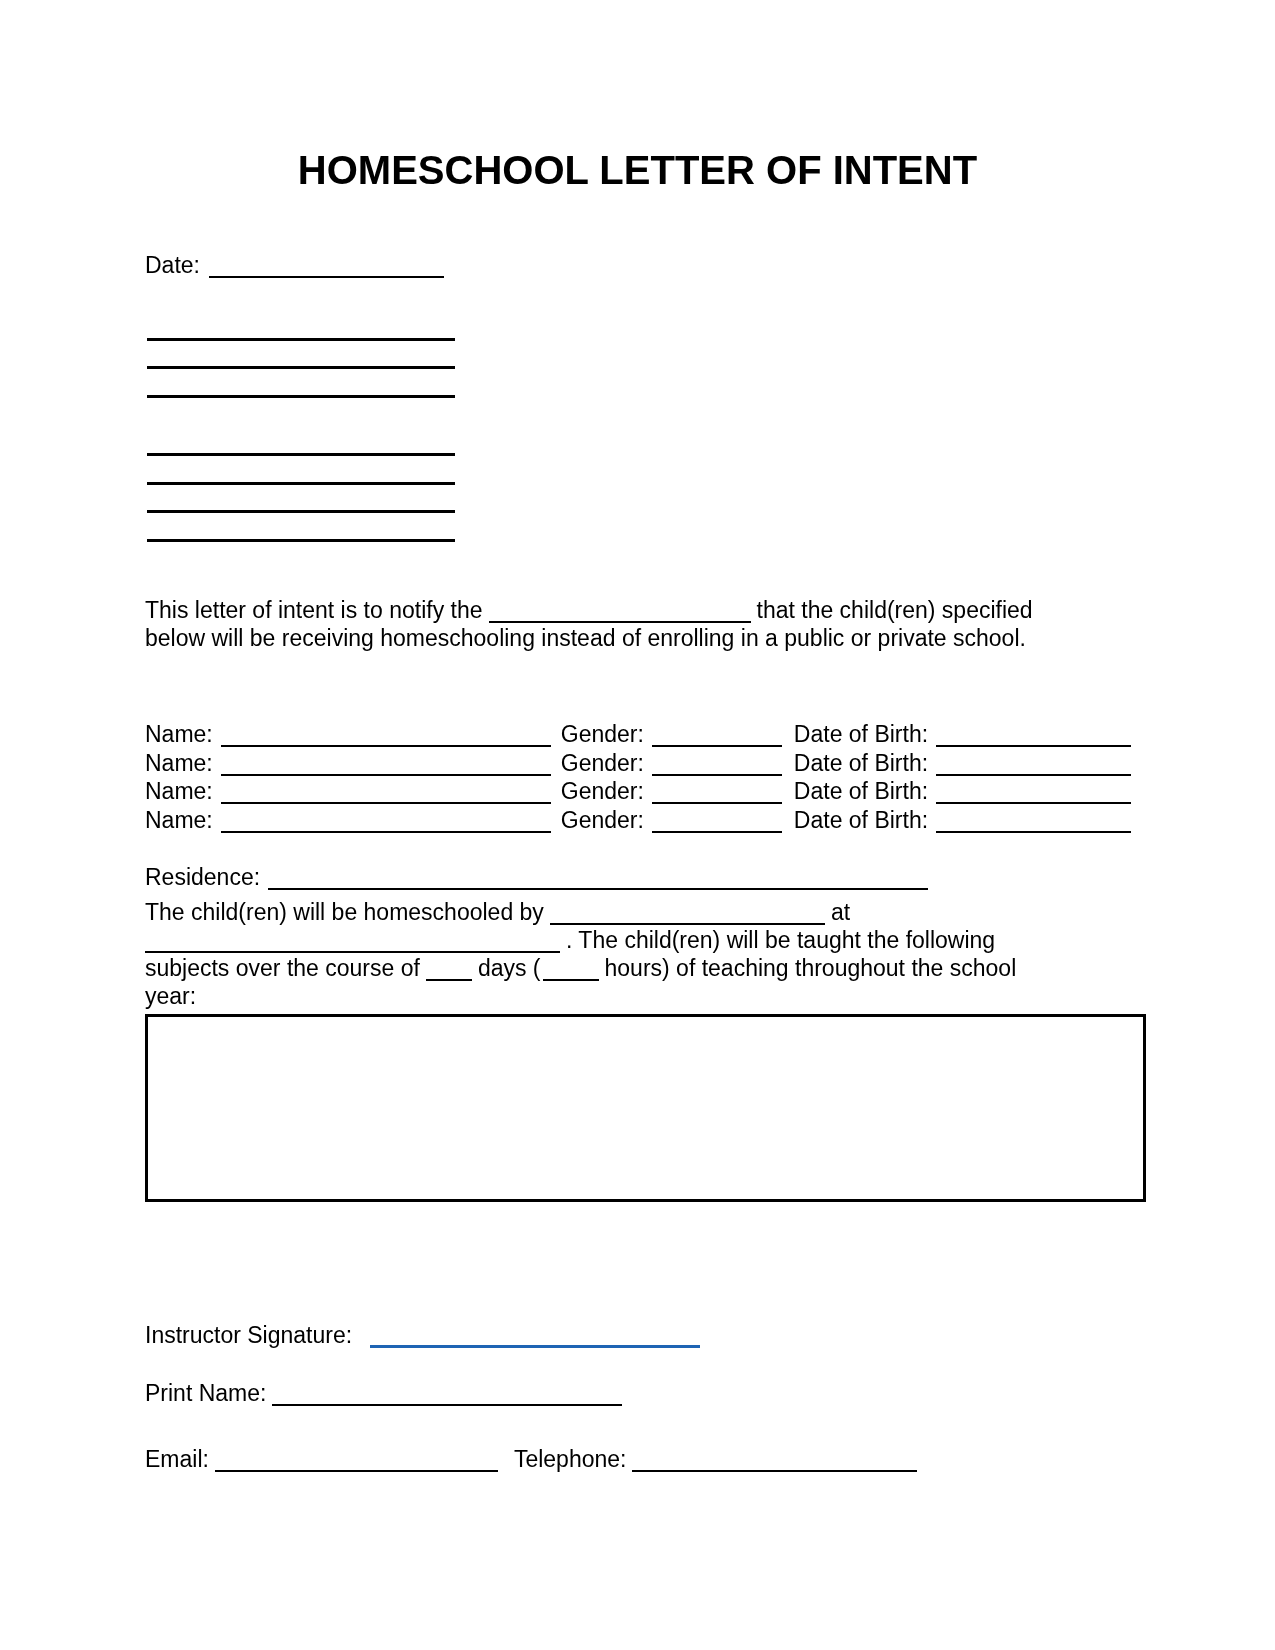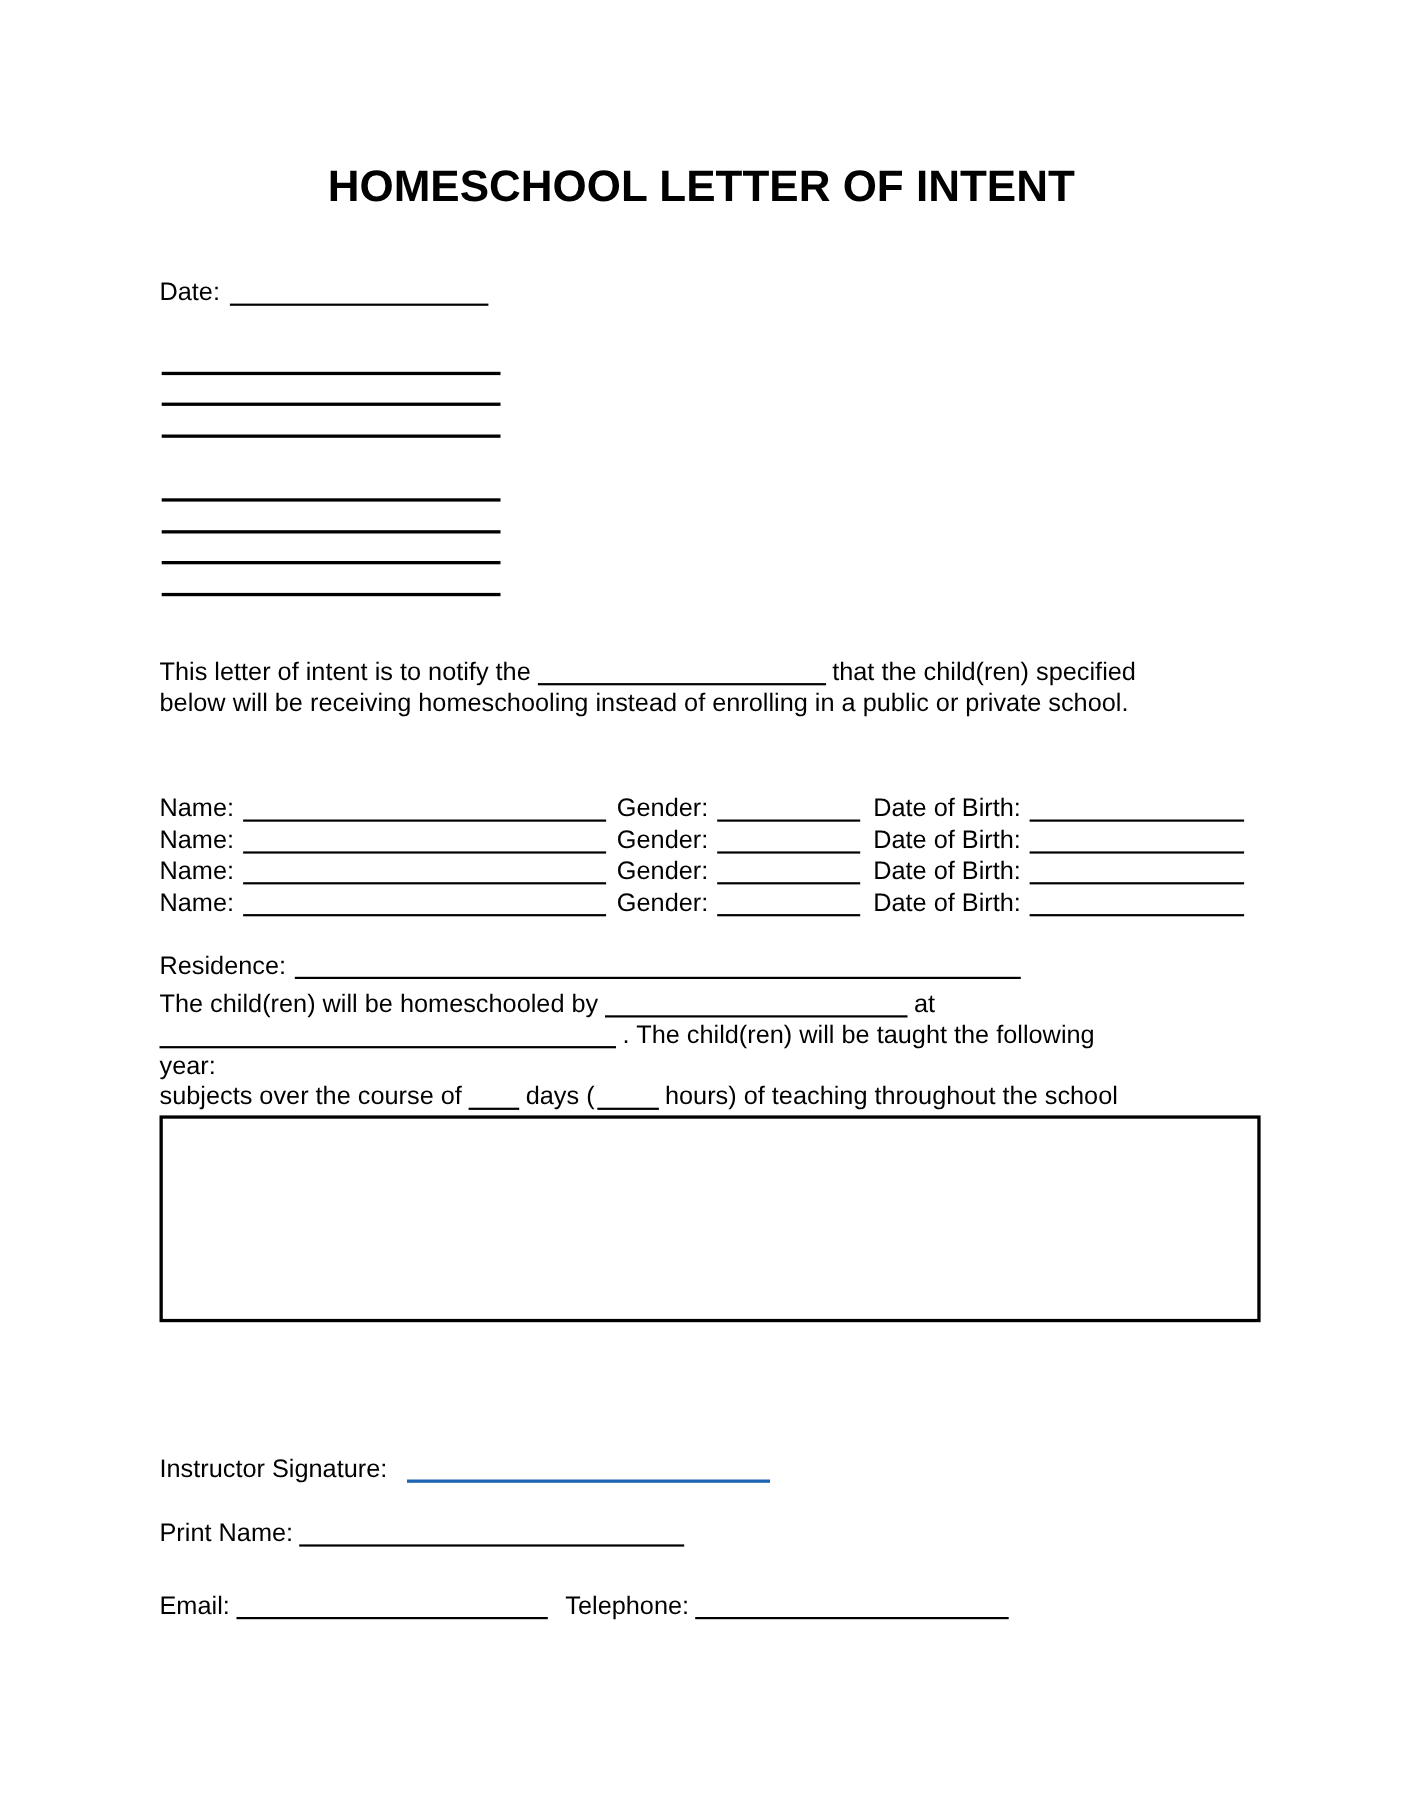--- a/index.html
+++ b/index.html
@@ -84,22 +84,22 @@
     </div>
   </div>
 
   <div class="abs row" style="left:145px; top:864px;">
     <span>Residence:</span><span class="blank residence-blank"></span>
   </div>
 
   <div class="abs para" style="left:145px; top:898px; width:1000px;">
     <div class="row"><span>The child(ren) will be homeschooled by</span><span class="blank by-blank"></span><span>at</span></div>
     <div class="row"><span class="blank at-blank"></span><span>. The child(ren) will be taught the following</span></div>
+    <div class="row"><span>subjects over the course of</span><span class="blank days-blank"></span><span>days (</span><span class="blank hours-blank"></span><span>hours) of teaching throughout the school</span></div>
     <div class="row"><span>year:</span></div>
-    <div class="row"><span>subjects over the course of</span><span class="blank days-blank"></span><span>days (</span><span class="blank hours-blank"></span><span>hours) of teaching throughout the school</span></div>
   </div>
 
   <div class="abs subjects-box"></div>
 
   <div class="abs row" style="left:145px; top:1322px;">
     <span class="bold">Instructor Signature</span><span>:</span><span class="blank sig-blank" style="border-bottom-color: rgb(30, 100, 180);"></span>
   </div>
 
   <div class="abs row" style="left:145px; top:1380px;">
     <span>Print Name:</span><span class="blank print-blank"></span>

